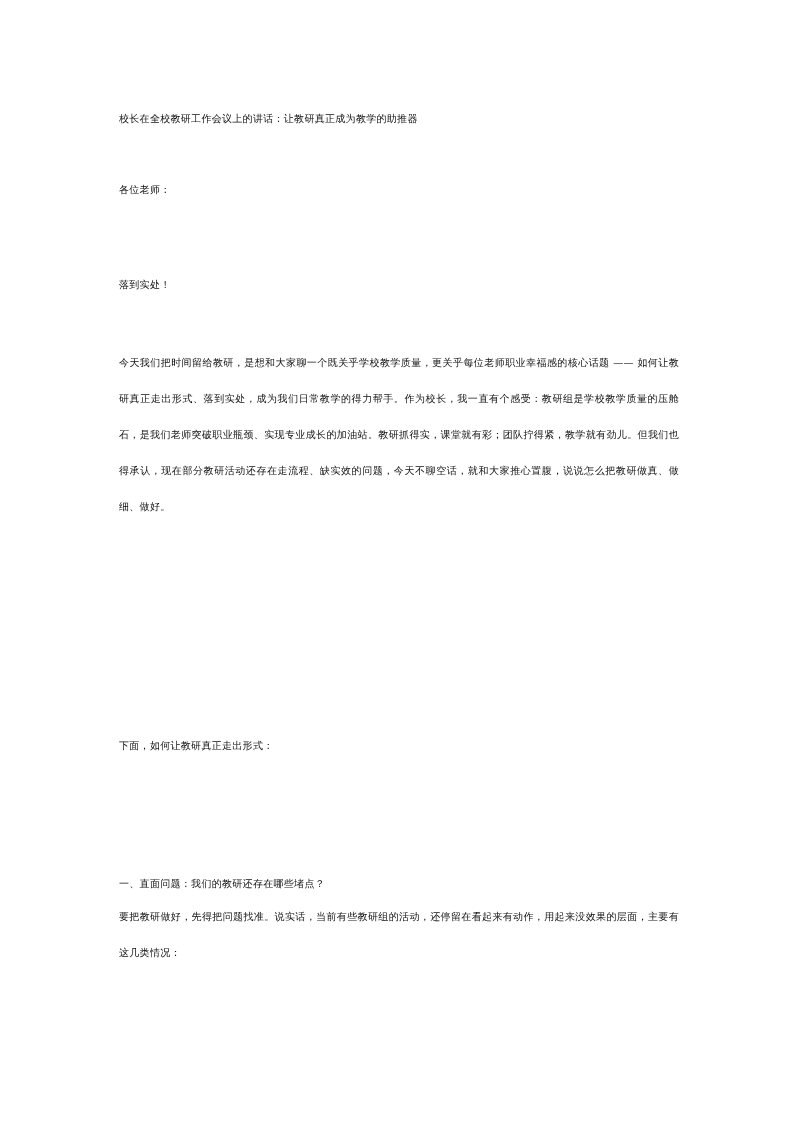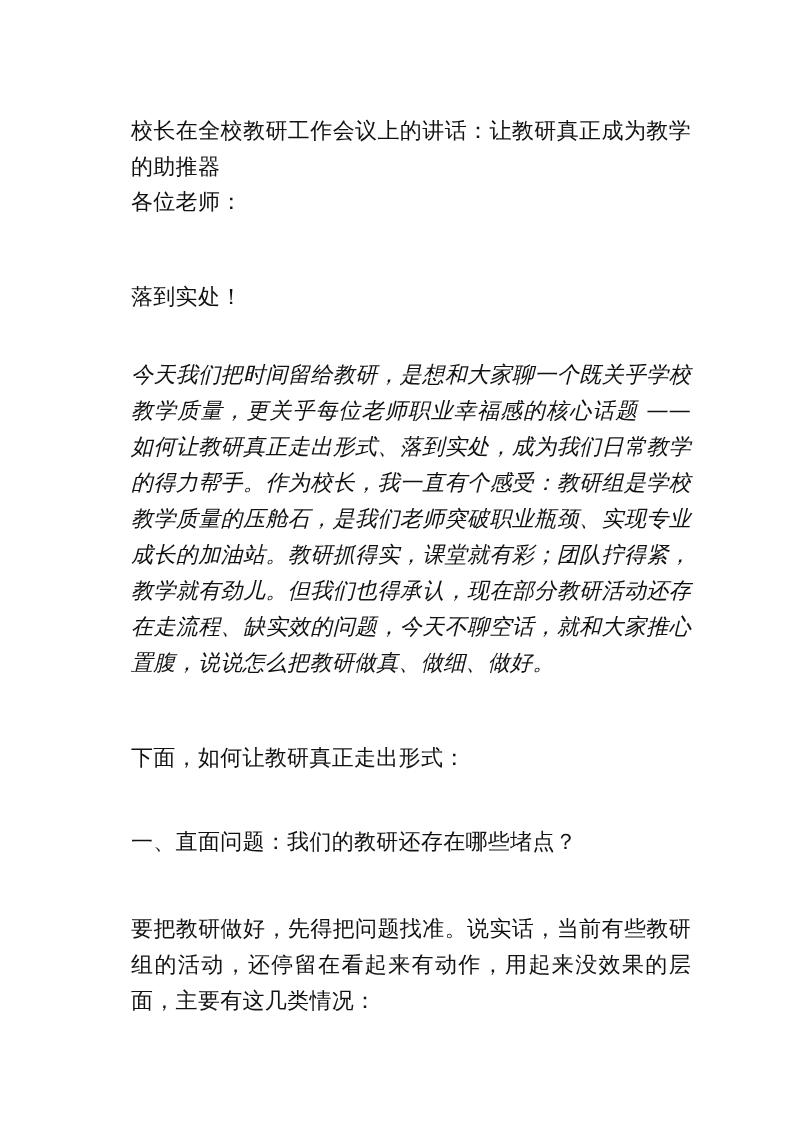--- a/index.html
+++ b/index.html
@@ -18,33 +18,33 @@
     .page {
       position: absolute;
       left: 119px;
       top: 0;
       width: 560px;
     }
     .para {
       position: absolute;
       left: 0;
       width: 560px;
-      font-size: 22px;
+      font-size: 10px;
       line-height: 36px;
-      margin: 12px;
+      margin: 0;
       text-align: justify;
       text-justify: inter-character;
       letter-spacing: 0.3px;
     }
     .title { top: 101px; }
     .salutation { top: 172px; }
     .greeting { top: 267px; }
-    .p1 { top: 345px; font-style: italic; }
+    .p1 { top: 345px; }
     .transition { top: 728px; }
-    .heading1 { top: 812px; }
+    .heading1 { top: 866px; }
     .p2 { top: 899px; font-family: Liberation Serif, serif; }
   </style>
 </head>
 <body>
 
 <div class="page">
   <p class="para title">校长在全校教研工作会议上的讲话：让教研真正成为教学的助推器</p>
   <p class="para salutation">各位老师：</p>
   <p class="para greeting">落到实处！</p>
   <p class="para p1">今天我们把时间留给教研，是想和大家聊一个既关乎学校教学质量，更关乎每位老师职业幸福感的核心话题 —— 如何让教研真正走出形式、落到实处，成为我们日常教学的得力帮手。作为校长，我一直有个感受：教研组是学校教学质量的压舱石，是我们老师突破职业瓶颈、实现专业成长的加油站。教研抓得实，课堂就有彩；团队拧得紧，教学就有劲儿。但我们也得承认，现在部分教研活动还存在走流程、缺实效的问题，今天不聊空话，就和大家推心置腹，说说怎么把教研做真、做细、做好。</p>

